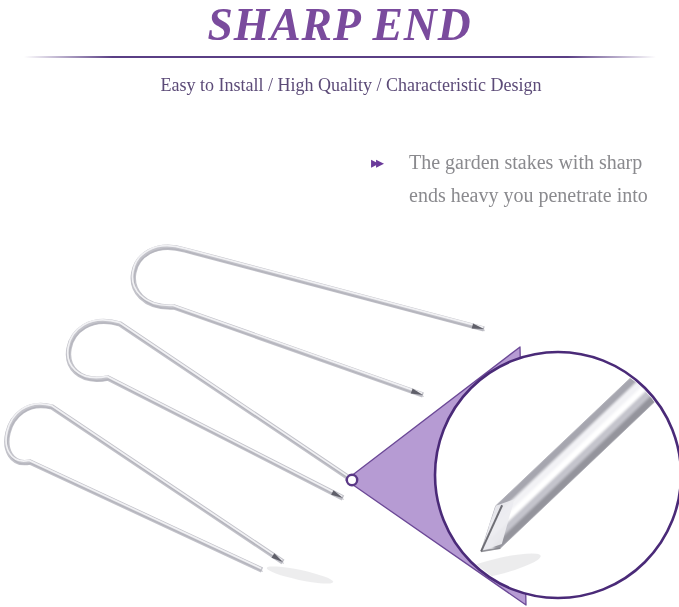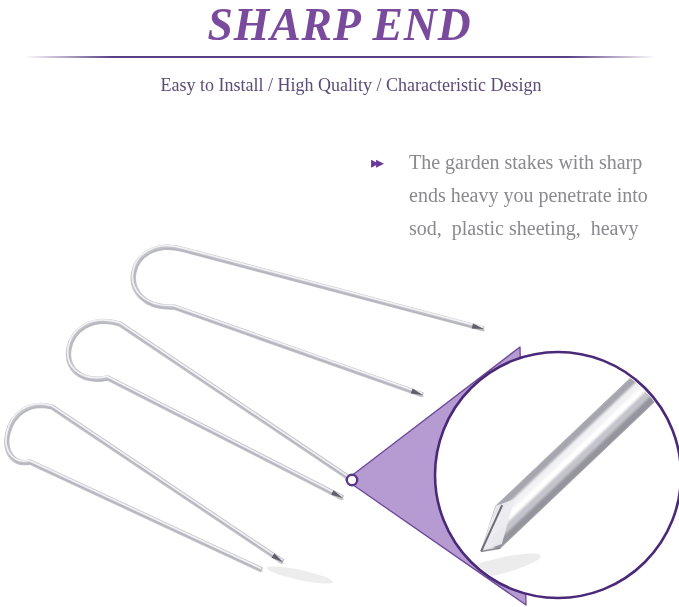--- a/index.html
+++ b/index.html
@@ -77,21 +77,20 @@
     <h1 class="page-title">SHARP END</h1>
     <div class="title-divider"></div>
     <p class="subtitle">Easy to Install / High Quality / Characteristic Design</p>
   </header>
 
   <div class="desc">
     <span class="bullet">▸▸</span>
     <div class="desc-lines">
       <span>The garden stakes with sharp</span>
       <span>ends heavy you penetrate into</span>
-      <span>sod,  plastic sheeting,  heavy</span>
     </div>
   </div>
 
   <svg class="art" width="679" height="607" viewBox="0 0 679 607">
     <defs>
       <clipPath id="lensClip">
           <circle cx="558" cy="475" r="121"></circle>
         </clipPath>
       <clipPath id="rodClip">
           <path d="M0,6 L42,-17 L330,-17 L330,17 L16,17 Z"></path>

